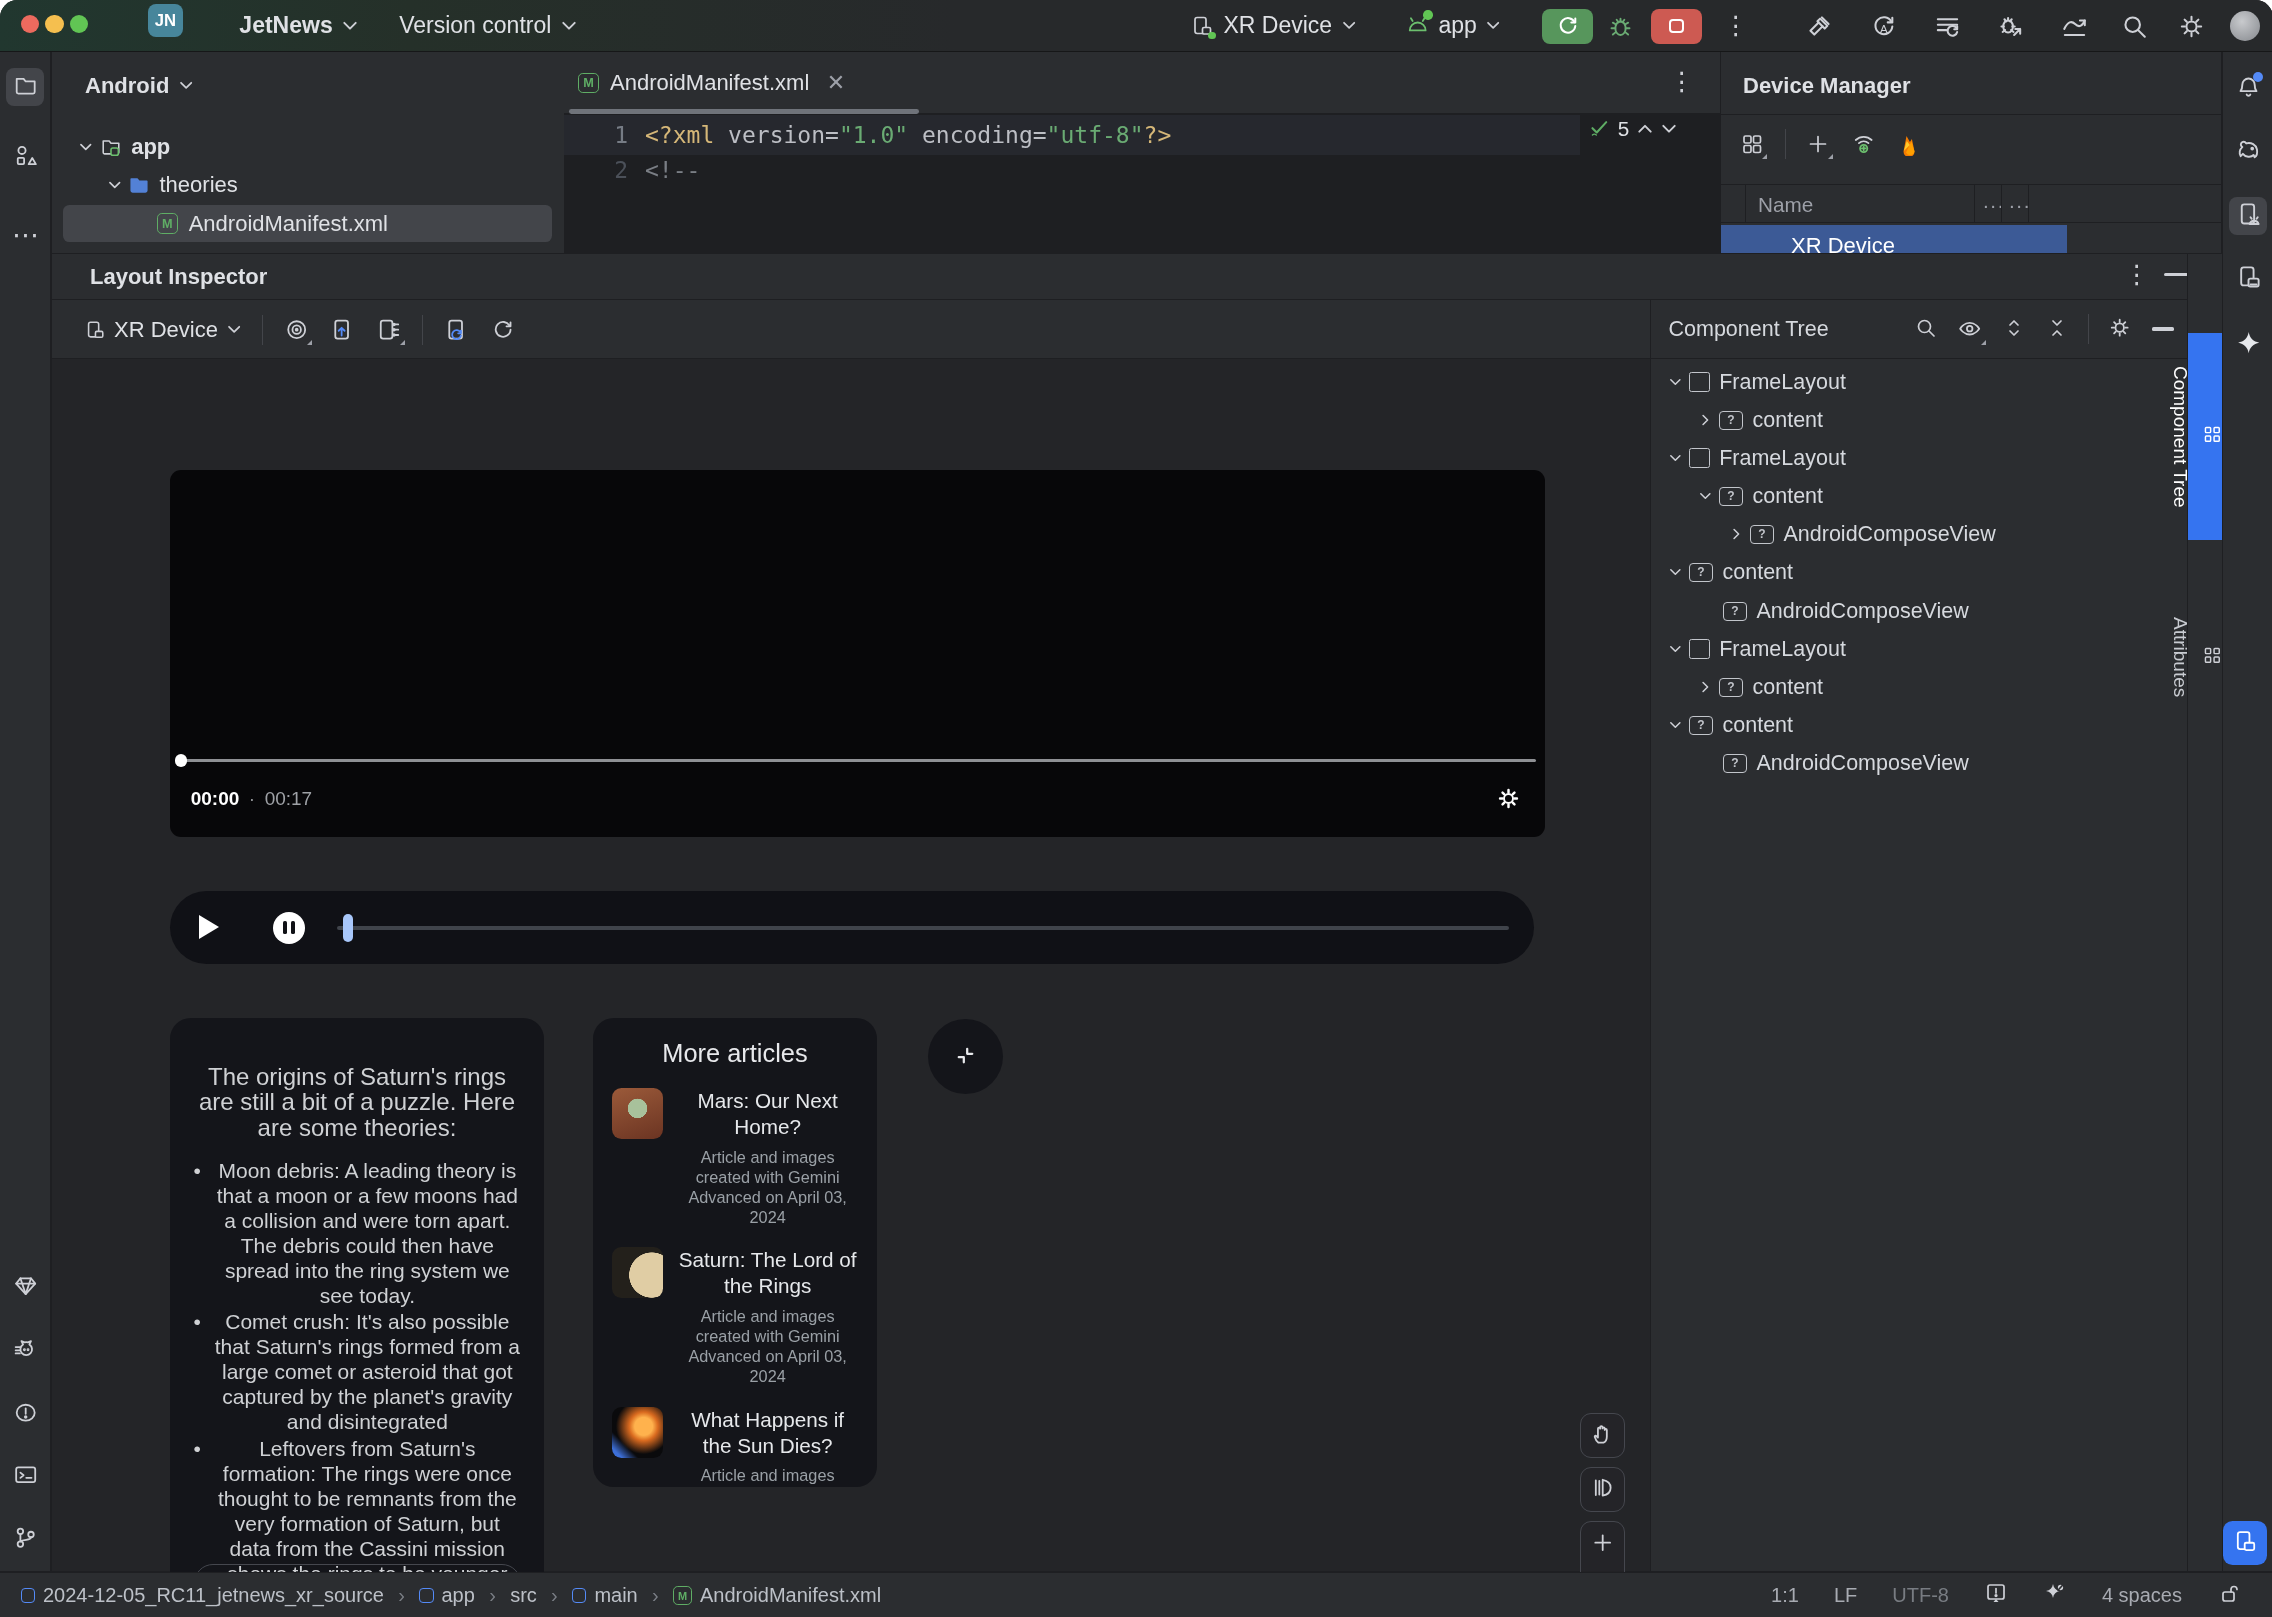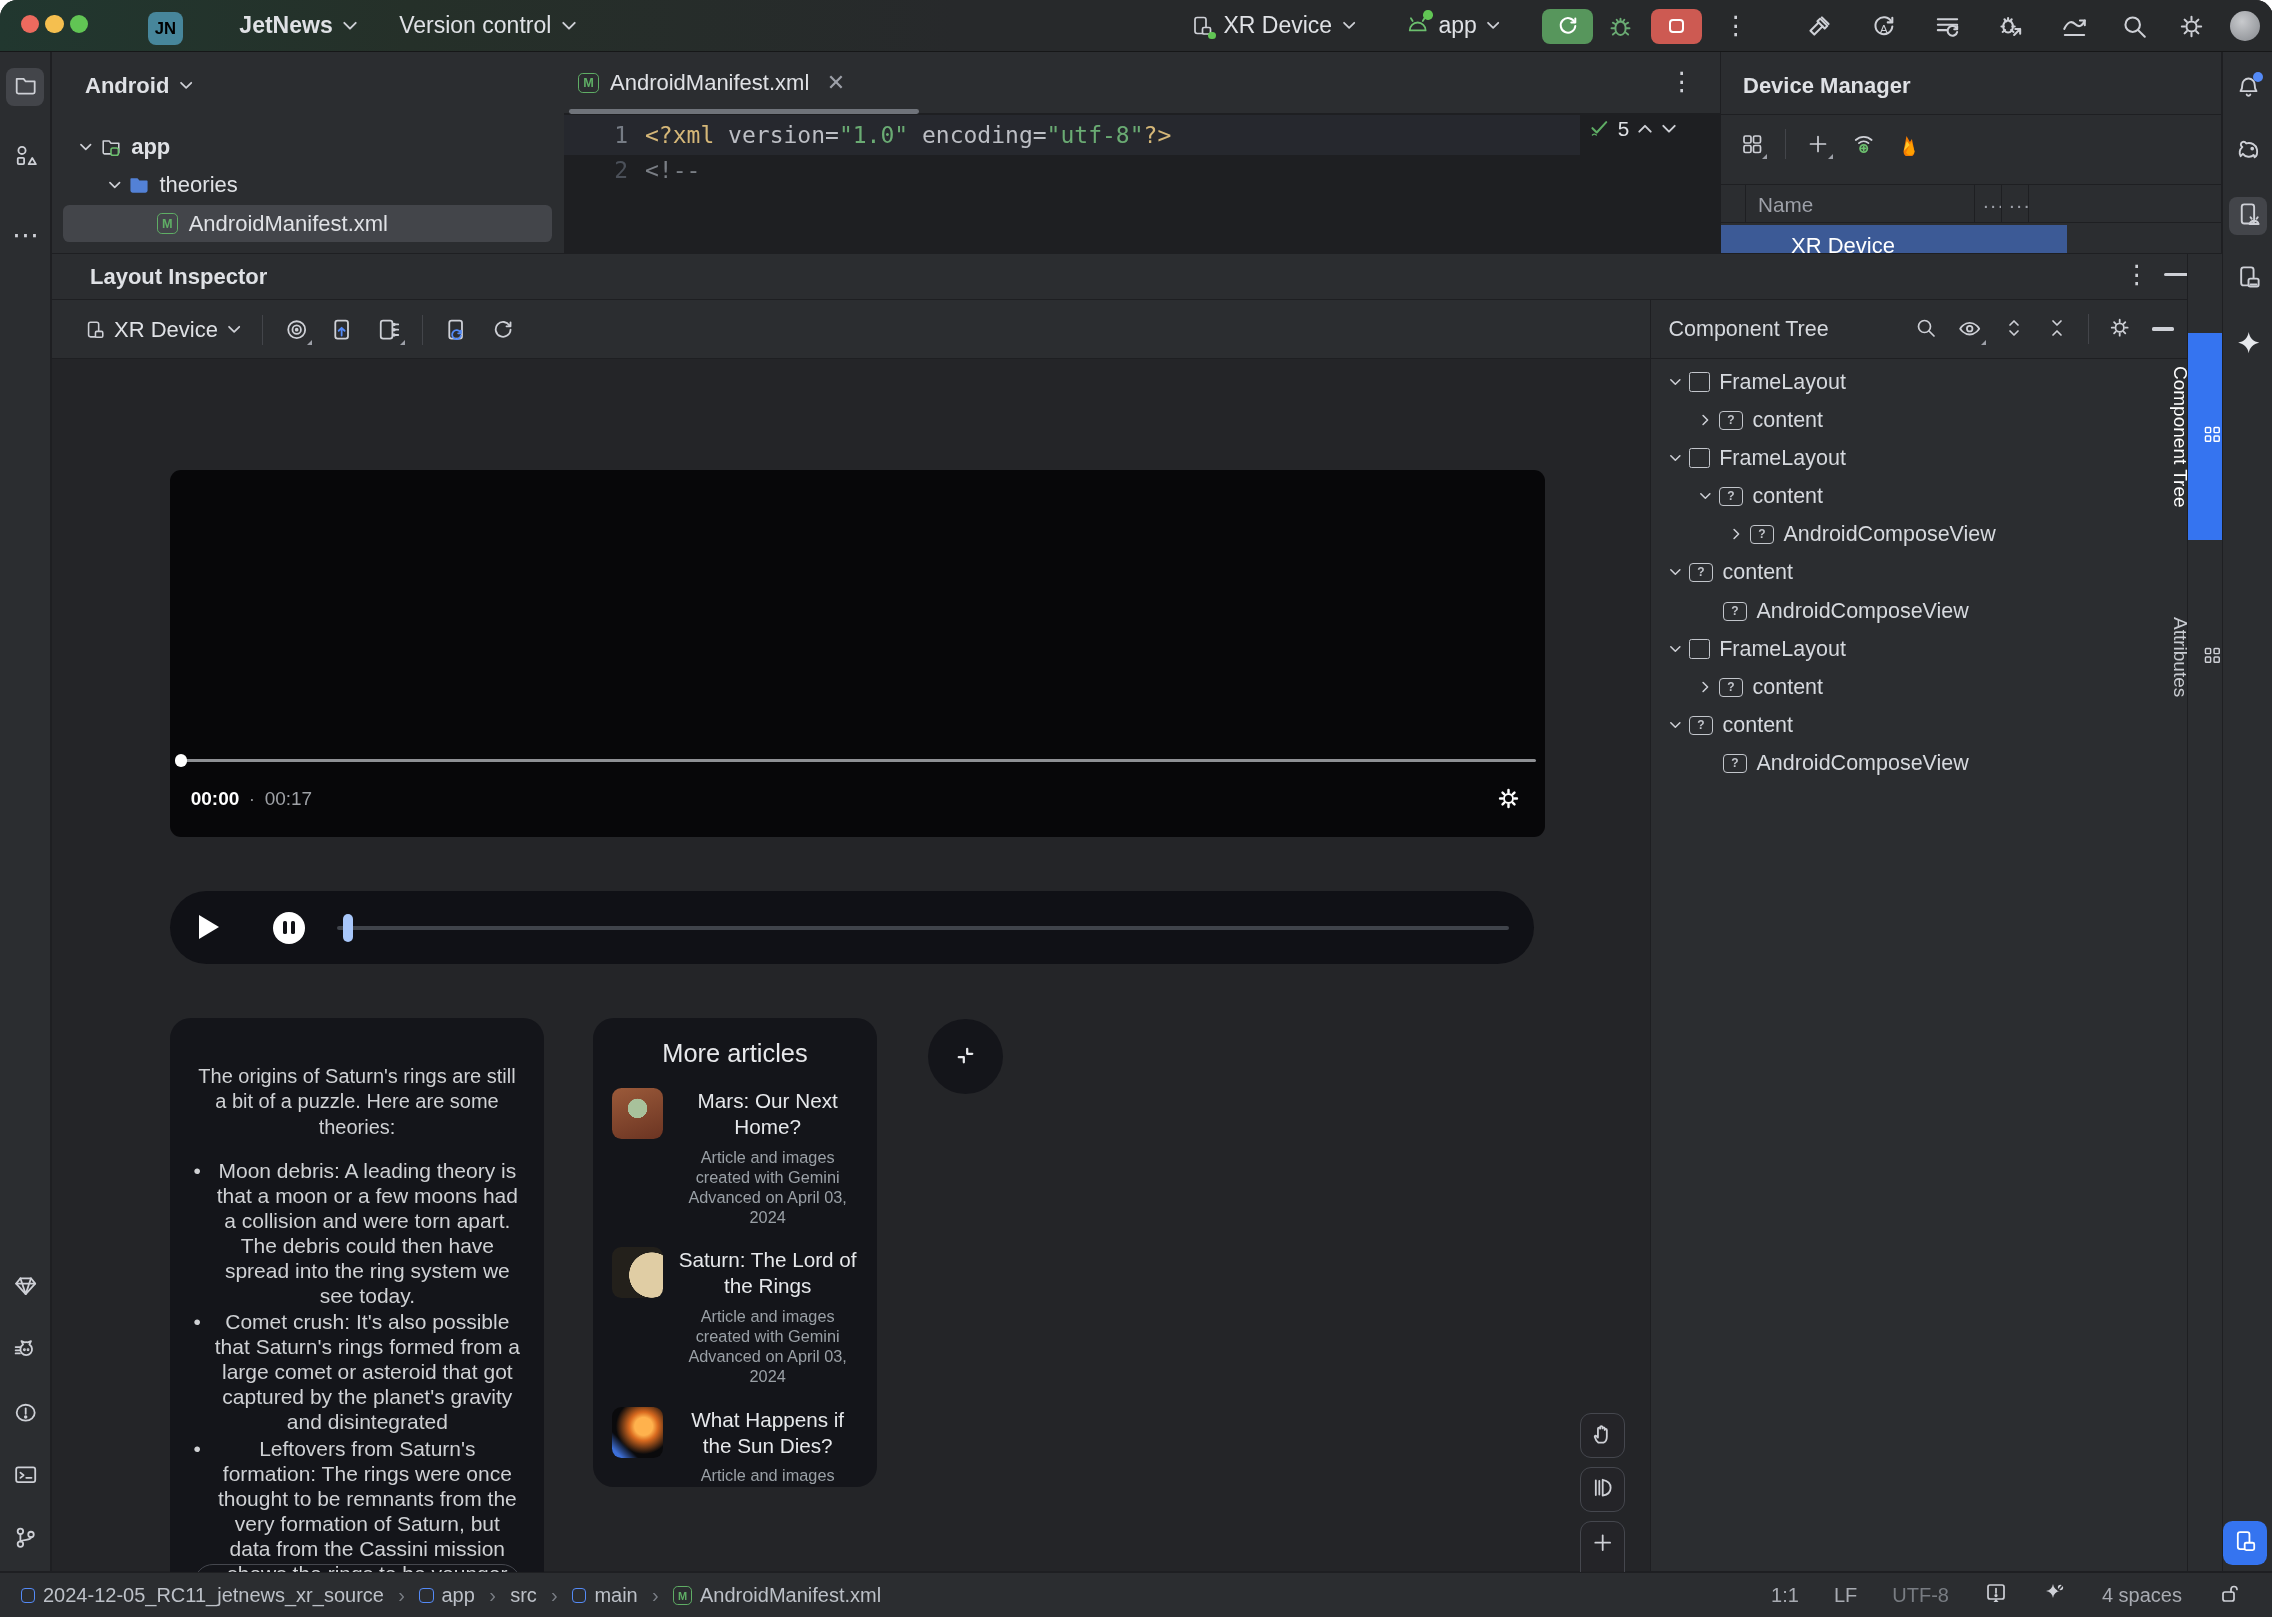--- a/index.html
+++ b/index.html
@@ -8,22 +8,22 @@
   #window{position:absolute;left:0;top:0;width:2273px;height:1618px;background:#1e1f22;
           border-radius:17.5px 17.5px 0 0;overflow:hidden;}
   .abs{position:absolute;}
   svg{stroke:#ced0d6;fill:none;stroke-width:1.7;stroke-linecap:round;stroke-linejoin:round;}
   .row{display:flex;align-items:center;}
   
   #titlebar{left:0;top:0;width:2273px;height:52px;
     background:linear-gradient(90deg,#21372f 0%,#253029 18%,#27292b 42%,#27292b 100%);
     border-bottom:0.8px solid #161718;}
   .light{width:18.3px;height:18.3px;border-radius:50%;display:inline-block;}
-  #jn-badge{left:148px;top:12px;width:35px;height:33px;border-radius:8px;background:#47869b;
-    color:#000000;font-size:16.7px;font-weight:bold;display:flex;align-items:center;justify-content:center;}
+  #jn-badge{left:148px;top:4px;width:35px;height:33px;border-radius:8px;background:#47869b;
+    color:#ffffff;font-size:16.7px;font-weight:bold;display:flex;align-items:center;justify-content:center;}
   .tb-label{font-size:23px;color:#dfe1e5;}
   .chev{margin-left:9.5px;display:inline-flex;}
   .runbtn{border-radius:8px;display:flex;align-items:center;justify-content:center;}
   .kebab{color:#ced0d6;font-size:25.4px;}
   
   #left-stripe{left:0;top:52px;width:51px;height:1519px;background:#2b2d30;border-right:0.8px solid #1e1f22;}
   #right-stripe{left:2222px;top:52px;width:51px;height:1519px;background:#2b2d30;border-left:0.8px solid #1e1f22;}
   .stripe-btn{width:38px;height:38px;border-radius:8px;display:flex;align-items:center;justify-content:center;}
   .stripe-btn.active{background:#43454a;}
   
@@ -60,21 +60,21 @@
   .vtab{position:absolute;left:0;width:35px;display:flex;flex-direction:column;align-items:center;gap:11px;
         padding:12.7px 0;writing-mode:vertical-rl;font-size:19px;color:#c8cbd1;border-radius:0;}
   .vtab.active{background:#3574f0;color:#ffffff;}
   .vtab-icon{writing-mode:horizontal-tb;}
   
   #video-player{position:absolute;left:118px;top:111px;width:1375px;height:367px;background:#070709;border-radius:11px;overflow:hidden;}
   #audio-pill{position:absolute;left:118px;top:532px;width:1364px;height:73px;background:#101116;border-radius:37px;}
   .card{position:absolute;background:#14151a;border-radius:20.7px;overflow:hidden;}
   #saturn-card{left:118px;top:659px;width:374px;height:581px;padding:24px 22px;}
   #saturn-card h2{margin:0;font-size:28px;font-weight:normal;color:#e8e9ec;}
-  #saturn-card p{margin:22px 0 0 0;font-size:20px;line-height:25.4px;color:#cfd1d4;}
+  #saturn-card p{margin:22px 0 0 0;font-size:24px;line-height:25.4px;color:#cfd1d4;}
   #saturn-card ul{margin:17.5px 0 0 0;padding:0;list-style:none;font-size:21px;line-height:25px;color:#cfd1d4;}
   #saturn-card li{position:relative;padding-left:20.7px;margin-top:1.6px;}
   #saturn-card li::before{content:"•";position:absolute;left:1.6px;top:0;color:#cfd1d4;}
   #saturn-btn{position:absolute;left:24px;top:546px;width:327px;height:73px;border:1.6px solid #45474e;border-radius:19px;
               display:flex;align-items:center;justify-content:center;font-size:25.4px;color:#d3d5da;background:transparent;}
   #articles-card{left:541px;top:659px;width:284px;height:469px;padding:20.7px 19px;}
   #articles-card h2{margin:0;font-size:25.4px;font-weight:normal;color:#e8e9ec;}
   .article{display:flex;gap:14.3px;margin-top:20.7px;}
   .thumb{width:51px;height:51px;border-radius:9.5px;flex:none;}
   .thumb.mars{background:radial-gradient(circle at 50% 40%,#a8c19b 0 24%,rgba(0,0,0,0) 25%),linear-gradient(160deg,#9b5a3a,#6b3422);}

